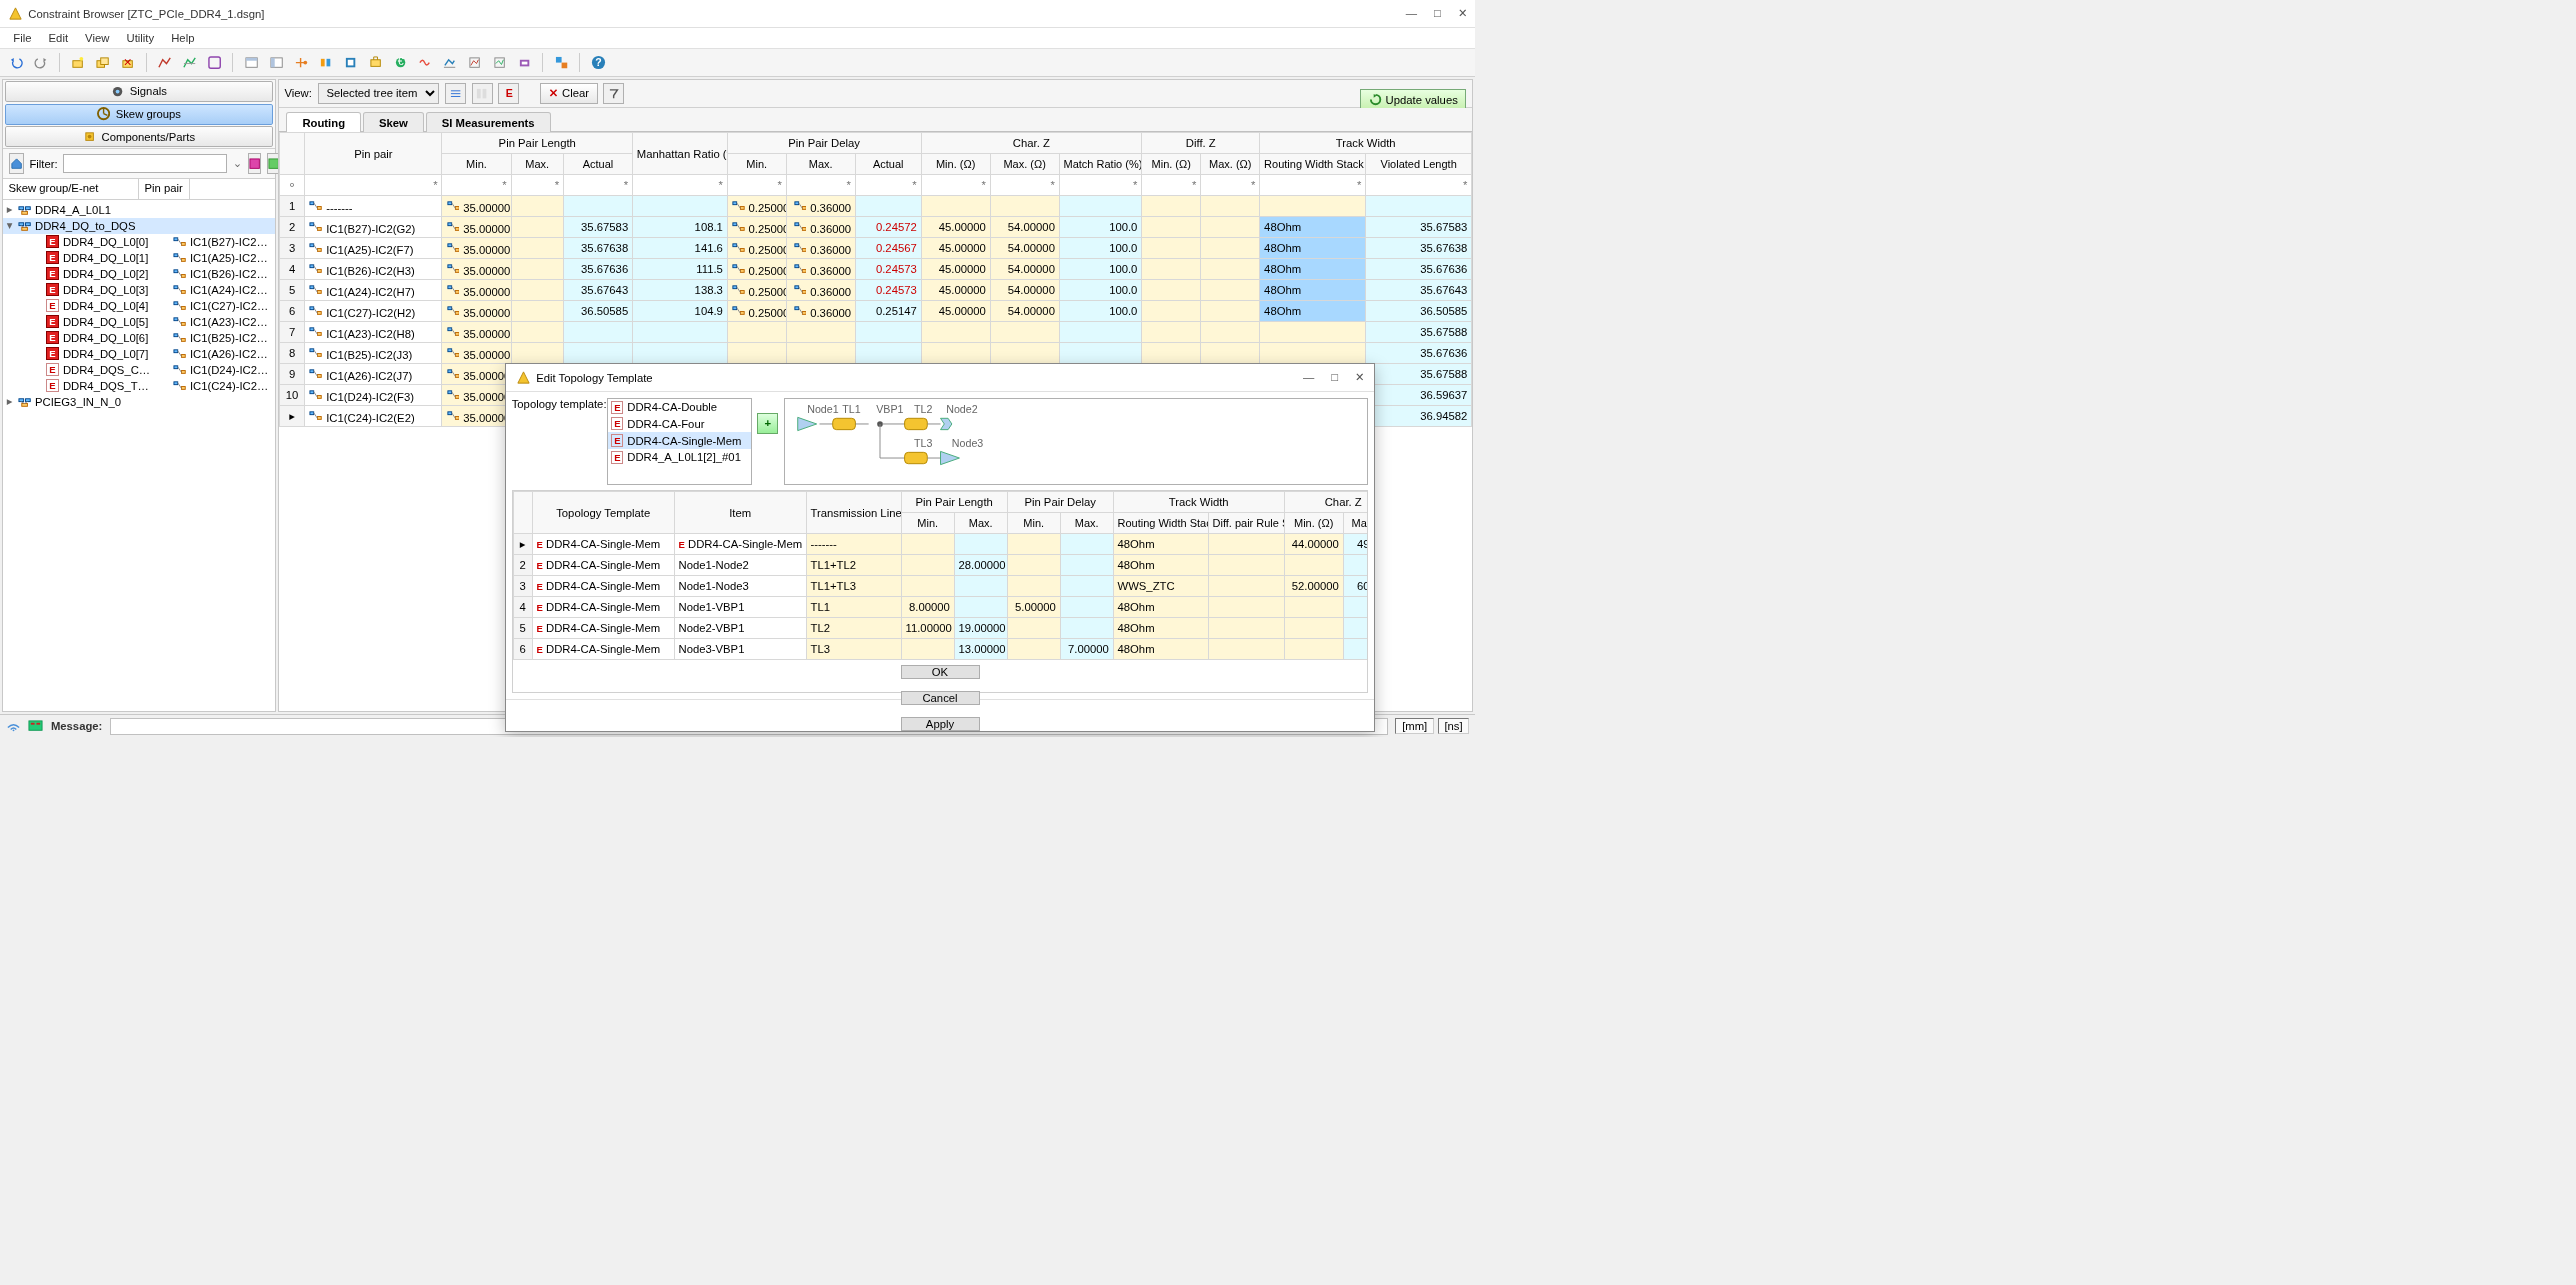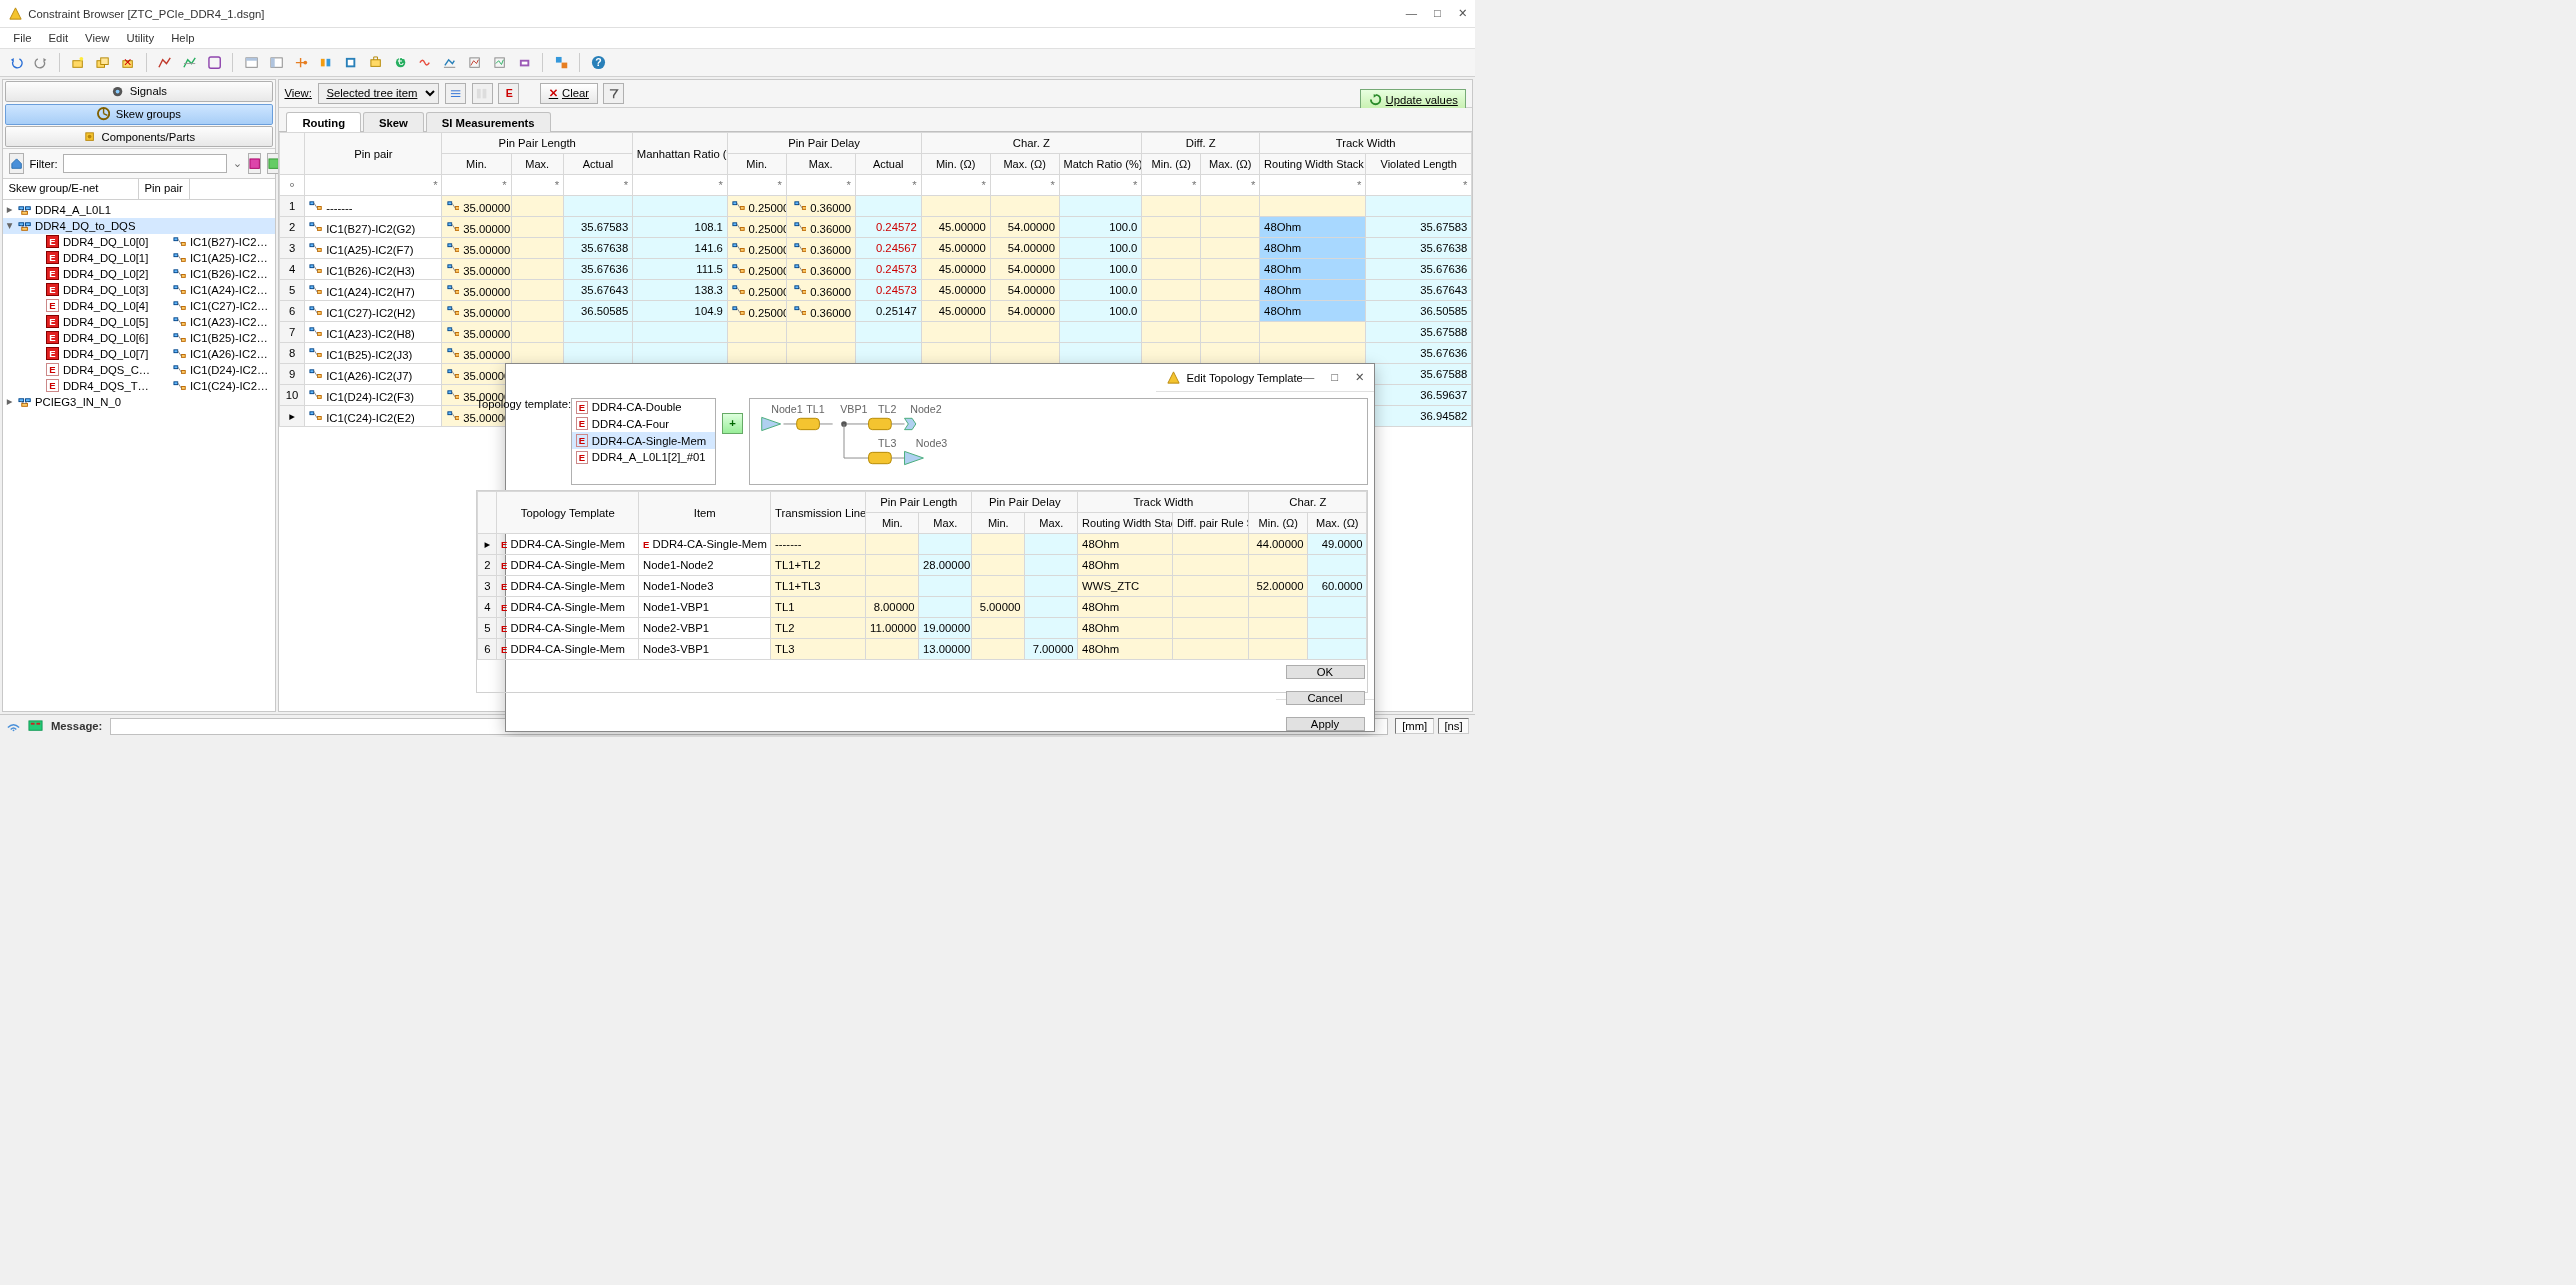--- a/index.html
+++ b/index.html
@@ -40,21 +40,21 @@
 .tree-row.lvl2 { padding-left:34px; }
 .tree-row.sel { background:#d4e8ff; }
 .badge-e { display:inline-flex; width:13.2px; height:13.2px; background:#e02020; color:#fff; font-weight:bold; font-size:9.5px; align-items:center; justify-content:center; margin-right:3.8px; border:0.9px solid #800;}
 .badge-e.ok { background:#fff; color:#c00; border:0.9px solid #c88;}
 .mini-ic { width:13.2px; height:13.2px; display:inline-block; margin-right:3.8px; flex-shrink:0;}
 .tree-row span.col2 { margin-left:auto; width:102px; overflow:hidden; text-overflow:ellipsis; display:flex; align-items:center;}
 .expander { width:11.3px; display:inline-block; color:#666; }
 
 
 .rpane { flex:1; display:flex; flex-direction:column; margin:1.9px 1.9px 1.9px 0; border:0.9px solid #c8c8c8; background:#fff; min-width:0;}
-.view-row { height:28px; display:flex; align-items:center; gap:5.7px; padding:0 5.7px; border-bottom:0.9px solid #d0d0d0; background:#f5f5f5;text-decoration:underline;}
+.view-row { height:28px; display:flex; align-items:center; gap:5.7px; padding:0 5.7px; border-bottom:0.9px solid #d0d0d0; background:#f5f5f5;}
 .view-row select { height:21px; border:0.9px solid #b0b0b0; padding:0 3.8px; min-width:113px;}
 .view-row .btn { height:21px; border:0.9px solid #b0b0b0; background:linear-gradient(#fff,#e8e8e8); padding:0 7.6px; display:inline-flex; align-items:center; gap:3.8px;}
 .view-row .btn.red-x::before { content:"✕"; color:#c00; font-weight:bold; }
 .view-row .spacer { flex:1; }
 .upd-btn { background:linear-gradient(#e8ffe0,#c8f0b0); border:0.9px solid #7a7; padding:2.8px 7.6px; display:flex; align-items:flex-end; gap:3.8px;margin-top:12px;}
 
 .tabs { height:24.6px; display:flex; align-items:flex-end; padding:0 7.6px; background:#f5f5f5; border-bottom:0.9px solid #c0c0c0;font-weight:bold;}
 .tab { padding:3.8px 15px; border:0.9px solid #c0c0c0; border-bottom:none; background:#ececec; margin-right:1.9px; border-radius:2.8px 2.8px 0 0; position:relative; top:0.9px;}
 .tab.active { background:#fff; }
 
@@ -67,21 +67,21 @@
 table.grid .filter-hdr td { background:#fff; color:#777; text-align:right;}
 table.grid td.num { text-align:right; }
 table.grid td.txt { text-align:left; }
 .rownum { width:23px; text-align:center; background:#f4f4f4;}
 .yel { background:#fff7d6; }
 .cyan { background:#e0faff; }
 .viol { color:#cc0000; }
 .rws-cell { background:#a8d8ff; text-align:left; padding-left:5.7px;}
 
 
-.dialog { position:absolute; left:505px; top:363px; width:870px; height:369px; background:#fff; border:0.9px solid #888; box-shadow:0 3.8px 15px rgba(0,0,0,.25); display:flex; flex-direction:column;align-items:flex-end;}
+.dialog { position:absolute; left:505px; top:363px; width:870px; height:369px; background:#fff; border:0.9px solid #888; box-shadow:0 3.8px 15px rgba(0,0,0,.25); display:flex; flex-direction:column;}
 .dlg-title { height:28px; display:flex; align-items:center; padding:0 9.5px; background:#fff; border-bottom:0.9px solid #e0e0e0;}
 .dlg-title .t { flex:1; }
 .dlg-title .wb { display:flex; gap:17px; color:#555;}
 .dlg-body { flex:1; display:flex; flex-direction:column; padding:5.7px; gap:5.7px; min-height:0;}
 .dlg-top { display:flex; gap:5.7px; height:87px;}
 .tpl-list-wrap { width:240px; display:flex; }
 .tpl-list-wrap label { margin-bottom:1.9px;}
 .tpl-list { flex:1; border:0.9px solid #b0b0b0; overflow:auto; background:#fff;}
 .tpl-item { padding:1.9px 3.8px; display:flex; align-items:center; gap:3.8px;}
 .tpl-item.sel { background:#d4e8ff; }

